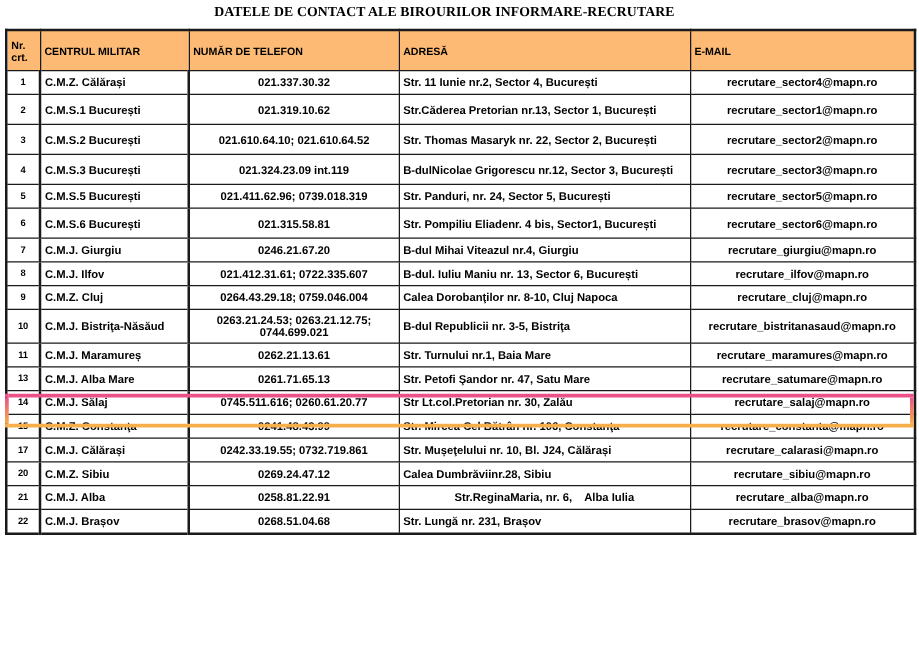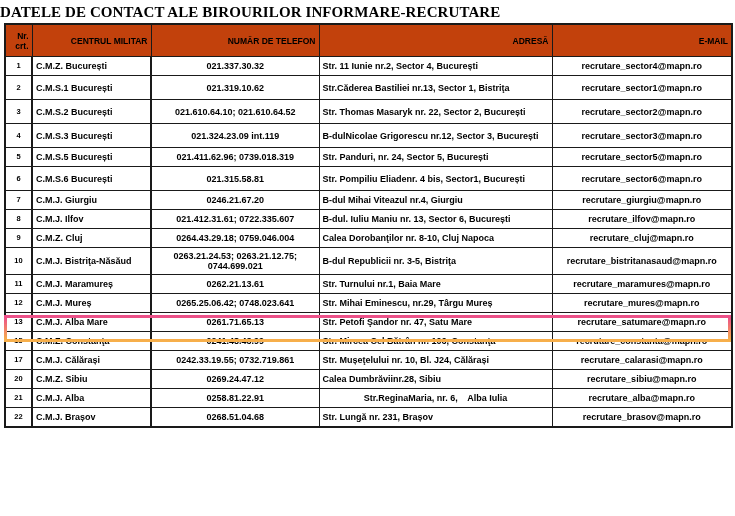--- a/index.html
+++ b/index.html
@@ -1,34 +1,34 @@
 <!DOCTYPE html>
 <html><head>
   <meta charset="utf-8">
   <style>
     html, body { margin: 0; padding: 0; background: #ffffff; }
     body { width: 735px; height: 516px; position: relative; overflow: hidden; }
     .title {
-      position: absolute; left: 0; top: 4px; width: 711px; text-align: left;
+      position: absolute; left: 0; top: 4px; width: 711px; text-align: center;
       font-family: "Liberation Serif", "DejaVu Serif", serif;
-      font-weight: bold; font-size: 15px; color: #000; letter-spacing: 0.1px;
+      font-weight: bold; font-size: 11px; color: #000; letter-spacing: 0.1px;
     }
     table.contacts {
       position: absolute; left: 4px; top: 23px; width: 727px;
       border-collapse: collapse; table-layout: fixed;
       font-family: "Liberation Sans", "DejaVu Sans", sans-serif;
       font-weight: bold; font-size: 9px; color: #000;
       border: 2px solid #1a1a1a;
     }
     table.contacts th, table.contacts td {
       border: 1px solid #1a1a1a; padding: 0 3px; line-height: 10px; vertical-align: middle;
       overflow: hidden;
     }
     table.contacts th {
-      background: #c2410c; height: 31px; text-align: right; font-size: 8.5px;
+      background: #fdba74; height: 31px; text-align: left; font-size: 8.5px;
     }
     table.contacts td.nr { text-align: center; font-size: 7.5px; }
     table.contacts td.center { text-align: center; }
     table.contacts td.left { text-align: left; }
     table.contacts tr.body-row td { height: 18px; }
     table.contacts tr.tall td { height: 23px; }
     table.contacts tr.xtall td { height: 26px; }
     table.contacts td.nr, table.contacts td.unit { border-right-width: 2px; }
     col.c-nr { width: 27px; }
     col.c-unit { width: 119px; }
@@ -64,30 +64,30 @@
       <th><span>Nr.</span><br><span>crt.</span></th>
       <th>CENTRUL MILITAR</th>
       <th>NUMĂR DE TELEFON</th>
       <th>ADRESĂ</th>
       <th>E-MAIL</th>
     </tr>
   </thead>
   <tbody>
     <tr class="body-row">
       <td class="nr">1</td>
-      <td class="left unit">C.M.Z. București</td>
+      <td class="left unit">C.M.Z. Călărași</td>
       <td class="center">021.337.30.32</td>
       <td class="left">Str. 11 Iunie nr.2, Sector 4, București</td>
       <td class="center">recrutare_sector4@mapn.ro</td>
     </tr>
     <tr class="body-row tall">
       <td class="nr">2</td>
       <td class="left unit">C.M.S.1 București</td>
       <td class="center">021.319.10.62</td>
-      <td class="left">Str.Căderea Bastiliei nr.13, Sector 1, Bistriţa</td>
+      <td class="left">Str.Căderea Pretorian nr.13, Sector 1, București</td>
       <td class="center">recrutare_sector1@mapn.ro</td>
     </tr>
     <tr class="body-row tall">
       <td class="nr">3</td>
       <td class="left unit">C.M.S.2 București</td>
       <td class="center">021.610.64.10; 021.610.64.52</td>
       <td class="left">Str. Thomas Masaryk nr. 22, Sector 2, București</td>
       <td class="center">recrutare_sector2@mapn.ro</td>
     </tr>
     <tr class="body-row tall">
@@ -140,34 +140,34 @@
       <td class="center">recrutare_bistritanasaud@mapn.ro</td>
     </tr>
     <tr class="body-row">
       <td class="nr">11</td>
       <td class="left unit">C.M.J. Maramureș</td>
       <td class="center">0262.21.13.61</td>
       <td class="left">Str. Turnului nr.1, Baia Mare</td>
       <td class="center">recrutare_maramures@mapn.ro</td>
     </tr>
     <tr class="body-row">
-      <td class="nr">12</td>
-      <td class="left unit">C.M.J. Mureș</td>
-      <td class="center">0265.25.06.42; 0748.023.641</td>
-      <td class="left">Str. Mihai Eminescu, nr.29, Târgu Mureș</td>
-      <td class="center">recrutare_mures@mapn.ro</td>
-    </tr>
-    <tr class="body-row">
       <td class="nr">13</td>
       <td class="left unit">C.M.J. Alba Mare</td>
       <td class="center">0261.71.65.13</td>
       <td class="left">Str. Petofi Şandor nr. 47, Satu Mare</td>
       <td class="center">recrutare_satumare@mapn.ro</td>
     </tr>
     <tr class="body-row">
+      <td class="nr">14</td>
+      <td class="left unit">C.M.J. Sălaj</td>
+      <td class="center">0745.511.616; 0260.61.20.77</td>
+      <td class="left">Str Lt.col.Pretorian nr. 30, Zalău</td>
+      <td class="center">recrutare_salaj@mapn.ro</td>
+    </tr>
+    <tr class="body-row">
       <td class="nr">15</td>
       <td class="left unit">C.M.Z. Constanţa</td>
       <td class="center">0241.48.43.99</td>
       <td class="left">Str. Mircea Cel Bătrân nr. 106, Constanţa</td>
       <td class="center">recrutare_constanta@mapn.ro</td>
     </tr>
     <tr class="body-row">
       <td class="nr">17</td>
       <td class="left unit">C.M.J. Călărași</td>
       <td class="center">0242.33.19.55; 0732.719.861</td>

